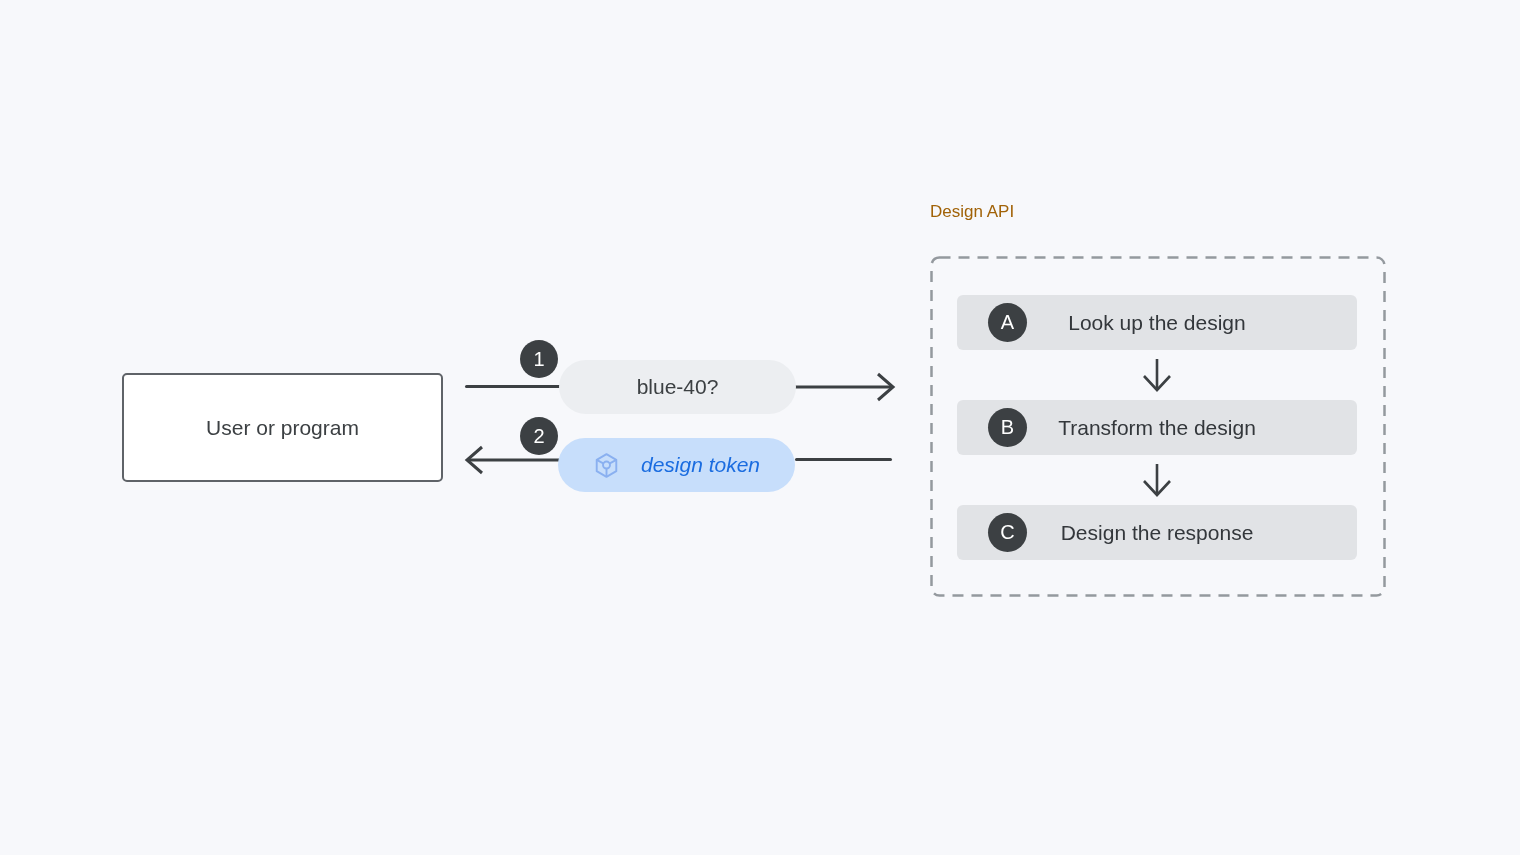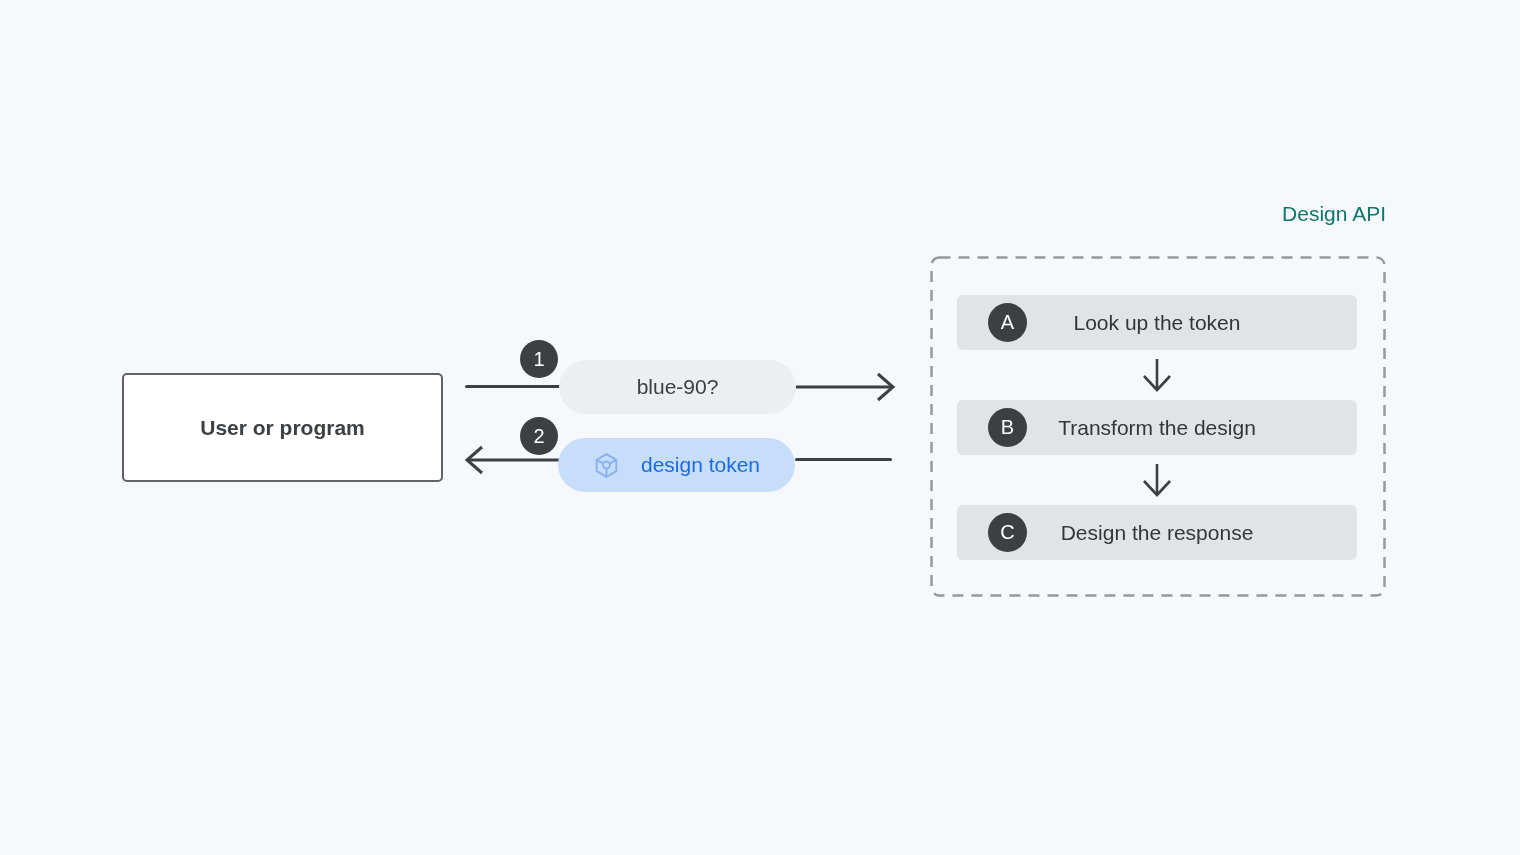--- a/index.html
+++ b/index.html
@@ -9,21 +9,21 @@
     background:#f7f8fb;
     font-family:"Liberation Sans","DejaVu Sans",sans-serif;
     overflow:hidden;
   }
   
   .user-box{
     position:absolute;left:122px;top:373px;width:321px;height:109px;
     box-sizing:border-box;
     background:#ffffff;border:2.5px solid #5f6368;border-radius:5px;
     display:flex;align-items:center;justify-content:center;
-    font-size:21px;color:#3c4043;font-weight:bold;
+    font-size:21px;color:#3c4043;
   }
   
   .num-badge{
     position:absolute;width:38px;height:38px;border-radius:50%;
     background:#3c4043;color:#ffffff;
     display:flex;align-items:center;justify-content:center;
     font-size:20px;z-index:3;
   }
   #badge-1{left:520px;top:340px;}
   #badge-2{left:520px;top:417px;}
@@ -35,25 +35,25 @@
   .arrow-svg{position:absolute;z-index:1;}
   #arrow1-right{left:794px;top:370px;}
   #arrow2-left{left:462px;top:443px;}
   
   .pill{
     position:absolute;width:237px;height:54px;border-radius:27px;
     display:flex;align-items:center;justify-content:center;
     font-size:21px;z-index:2;
   }
   #pill-request{left:559px;top:360px;background:#eceef1;color:#3c4043;}
-  #pill-response{left:558px;top:438px;background:#c7defb;color:#1a6ce0;gap:21px;}
+  #pill-response{left:558px;top:438px;background:#c7defb;color:#1a6ce0;gap:21px;font-style:italic;}
   
   #api-title{
     position:absolute;left:930px;top:202px;width:456px;
-    text-align:right;font-size:21px;color:#0f766e;
+    text-align:left;font-size:17px;color:#a16207;
   }
   #api-dashed{position:absolute;left:930px;top:256px;}
   .step{
     position:absolute;left:957px;width:400px;height:55px;
     background:#e1e3e6;border-radius:6px;z-index:2;
   }
   #step-a{top:295px;}
   #step-b{top:400px;}
   #step-c{top:505px;}
   .step-badge{
@@ -76,21 +76,21 @@
 
   <div class="user-box">
     <span>User or program</span>
   </div>
 
   <div class="hline" id="line1-left"></div>
   <div class="num-badge" id="badge-1">
     <span>1</span>
   </div>
   <div class="pill" id="pill-request">
-    <span>blue-90?</span>
+    <span>blue-40?</span>
   </div>
   <svg class="arrow-svg" id="arrow1-right" width="104" height="34">
     <line x1="0" y1="17" x2="98" y2="17" stroke="#3c4043" stroke-width="3"></line>
     <polyline points="84,4 99,17 84,30" fill="none" stroke="#3c4043" stroke-width="3"></polyline>
   </svg>
 
   <svg class="arrow-svg" id="arrow2-left" width="102" height="34">
     <line x1="5" y1="17" x2="100" y2="17" stroke="#3c4043" stroke-width="3"></line>
     <polyline points="20,4 5,17 20,30" fill="none" stroke="#3c4043" stroke-width="3"></polyline>
   </svg>
@@ -112,21 +112,21 @@
   <div id="api-title">Design API</div>
 
   <svg id="api-dashed" width="456" height="341">
     <rect x="1.5" y="1.5" width="453" height="338" rx="8" fill="none" stroke="#94999e" stroke-width="2.5" stroke-dasharray="11 8"></rect>
   </svg>
 
   <div class="step" id="step-a">
     <div class="step-badge">
       <span>A</span>
     </div>
-    <div class="step-label">Look up the token</div>
+    <div class="step-label">Look up the design</div>
   </div>
 
   <svg class="down-arrow" id="down-arrow-1" width="36" height="40">
     <line x1="18" y1="2" x2="18" y2="31" stroke="#3c4043" stroke-width="2.6"></line>
     <polyline points="5,19 18,33 31,19" fill="none" stroke="#3c4043" stroke-width="2.6"></polyline>
   </svg>
 
   <div class="step" id="step-b">
     <div class="step-badge">
       <span>B</span>

